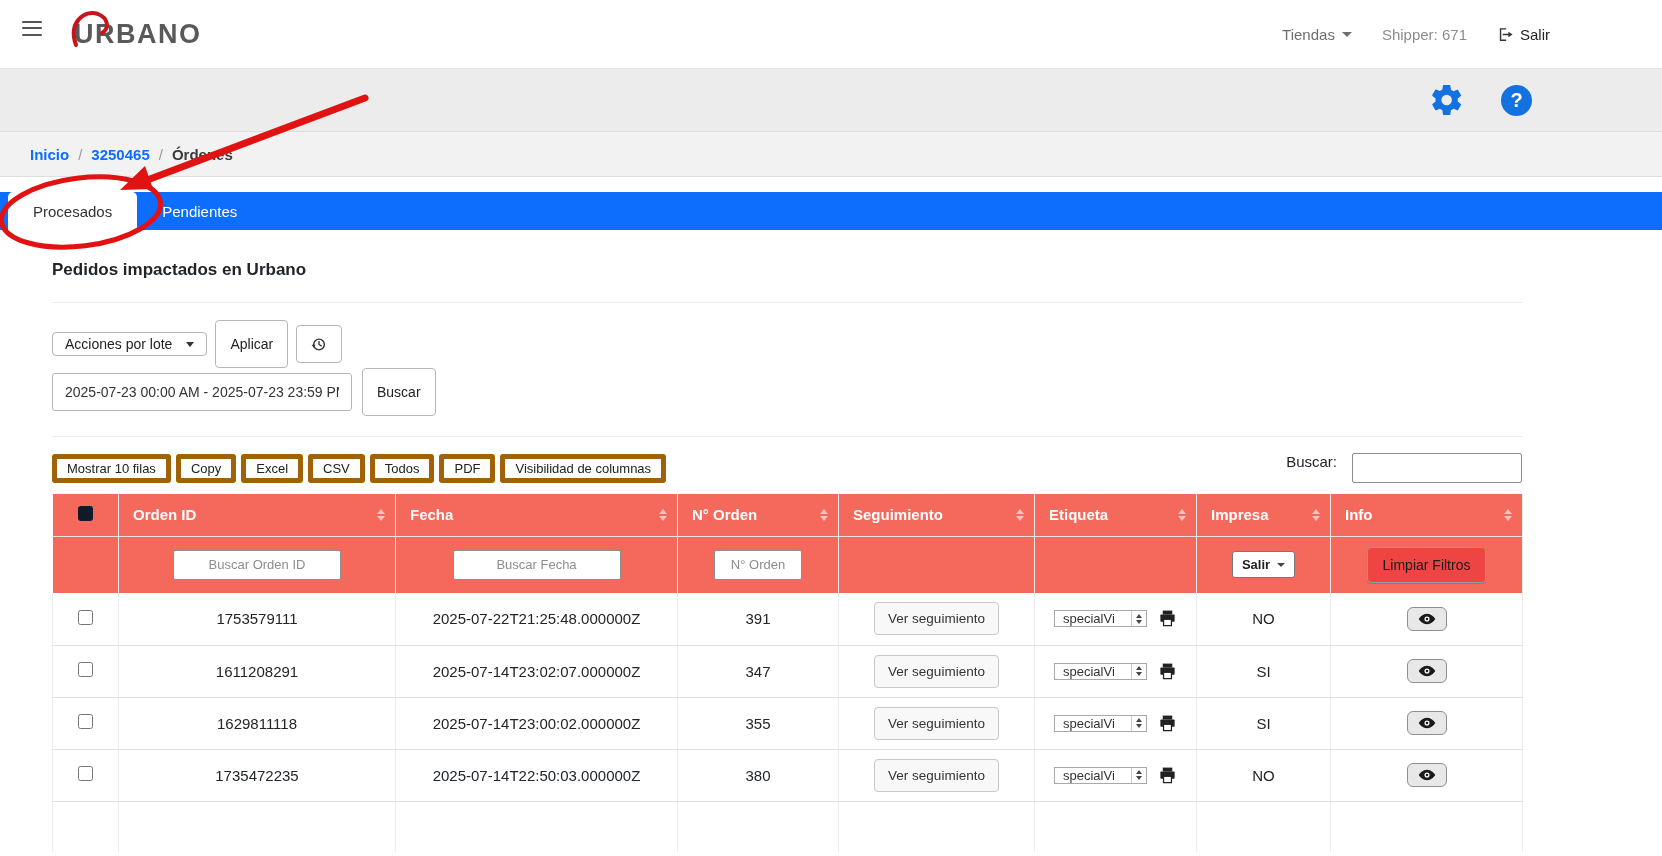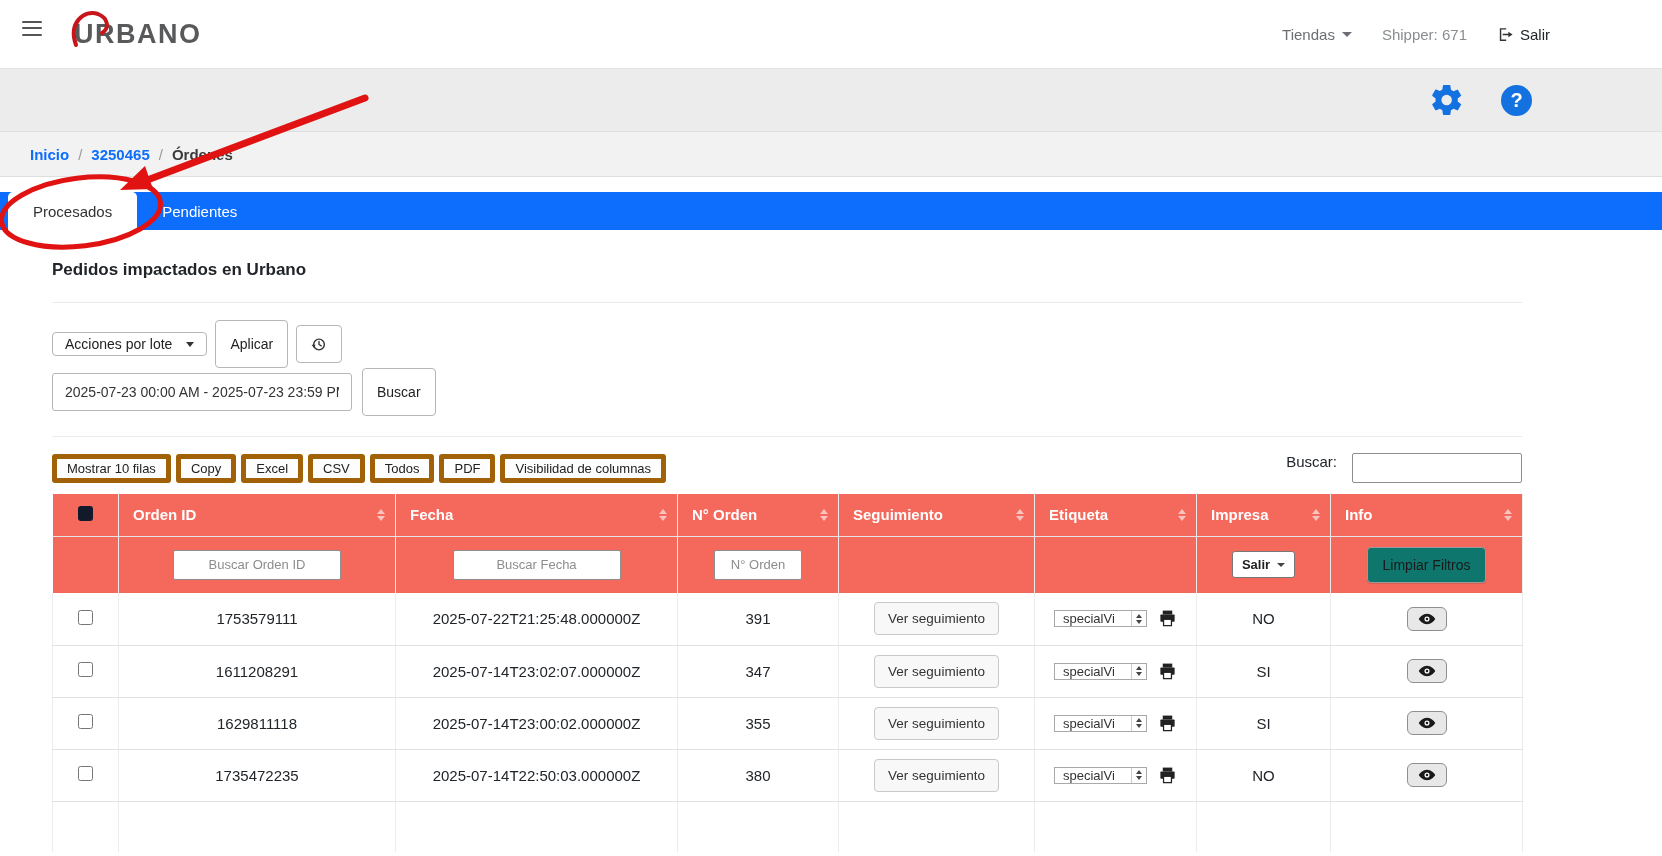--- a/index.html
+++ b/index.html
@@ -71,21 +71,21 @@
   .sort .up { border-bottom:5px solid #fff; }
   .sort .dn { border-top:5px solid #fff; }
   .select-all { display:inline-block; width:15px; height:15px; background:#12192b; border-radius:3px; cursor:pointer; }
 
   .filter-row th { background:#f4695c; height:57px; border-right:1px solid rgba(0,0,0,0.08); border-top:1px solid rgba(0,0,0,0.10); text-align:center; }
   .f-input { height:30px; border:1px solid #8d8d8d; border-radius:2px; background:#fff; font-size:13px; color:#444; text-align:center; font-family:inherit; }
   .f-input::placeholder { color:#8d8d8d; }
   .f-orden { width:168px; } .f-fecha { width:168px; } .f-norden { width:88px; }
   .todos-select { display:inline-flex; align-items:center; gap:7px; height:27px; padding:0 9px; background:#fff; border:1px solid #777; border-radius:3px; font-size:13px; color:#222; cursor:pointer; }
   .todos-caret { width:0; height:0; border-left:4px solid transparent; border-right:4px solid transparent; border-top:4.5px solid #444; }
-  .limpiar-btn { background:#0f766e; border:1px solid #9a9a9a; border-radius:4px; padding:9px 15px; font-size:14px; color:#1a1a1a; cursor:pointer; font-family:inherit; box-shadow:0 1px 1px rgba(0,0,0,.12); }
+  .limpiar-btn { background:#ef4444; border:1px solid #9a9a9a; border-radius:4px; padding:9px 15px; font-size:14px; color:#1a1a1a; cursor:pointer; font-family:inherit; box-shadow:0 1px 1px rgba(0,0,0,.12); }
 
   .data-row td { height:52px; border-bottom:1px solid #e2e2e2; border-right:1px solid #ececec; text-align:center; font-size:15px; color:#212529; background:#fff; }
   .data-row td:first-child { border-left:1px solid #ececec; }
   .row-check { width:15px; height:15px; cursor:pointer; }
   .ver-btn { background:#f8f8f8; border:1px solid #c9c9c9; border-radius:4px; padding:8px 13px; font-size:13.5px; color:#333; cursor:pointer; font-family:inherit; }
   .etiqueta-wrap { display:flex; align-items:center; justify-content:center; gap:11px; }
   .mini-select { display:inline-flex; align-items:stretch; width:93px; height:17px; border:1px solid #a9a9a9; border-radius:0; background:#fff; cursor:pointer; overflow:hidden; }
   .mini-select-text { flex:1; display:flex; align-items:center; padding-left:8px; font-size:13px; color:#333; white-space:nowrap; overflow:hidden; }
   .stepper { width:15px; border-left:1px solid #ccc; display:flex; flex-direction:column; align-items:center; justify-content:center; gap:2px; background:#fdfdfd; }
   .stepper i { display:block; width:0; height:0; border-left:3.5px solid transparent; border-right:3.5px solid transparent; }

